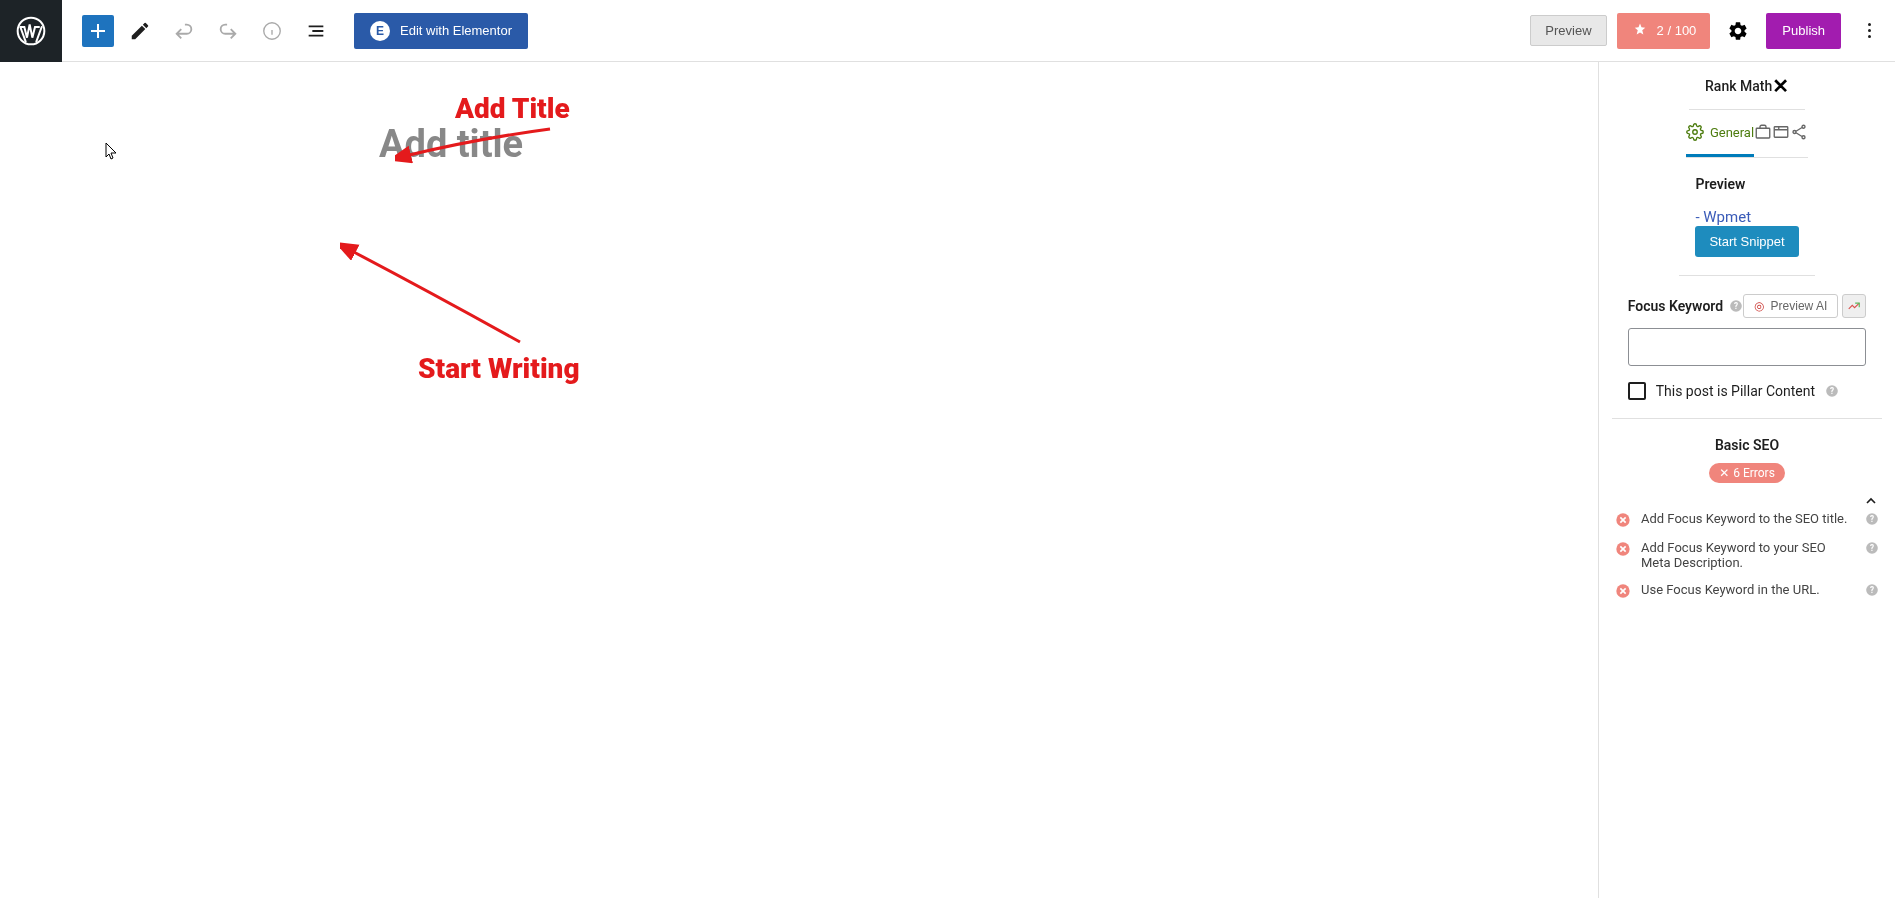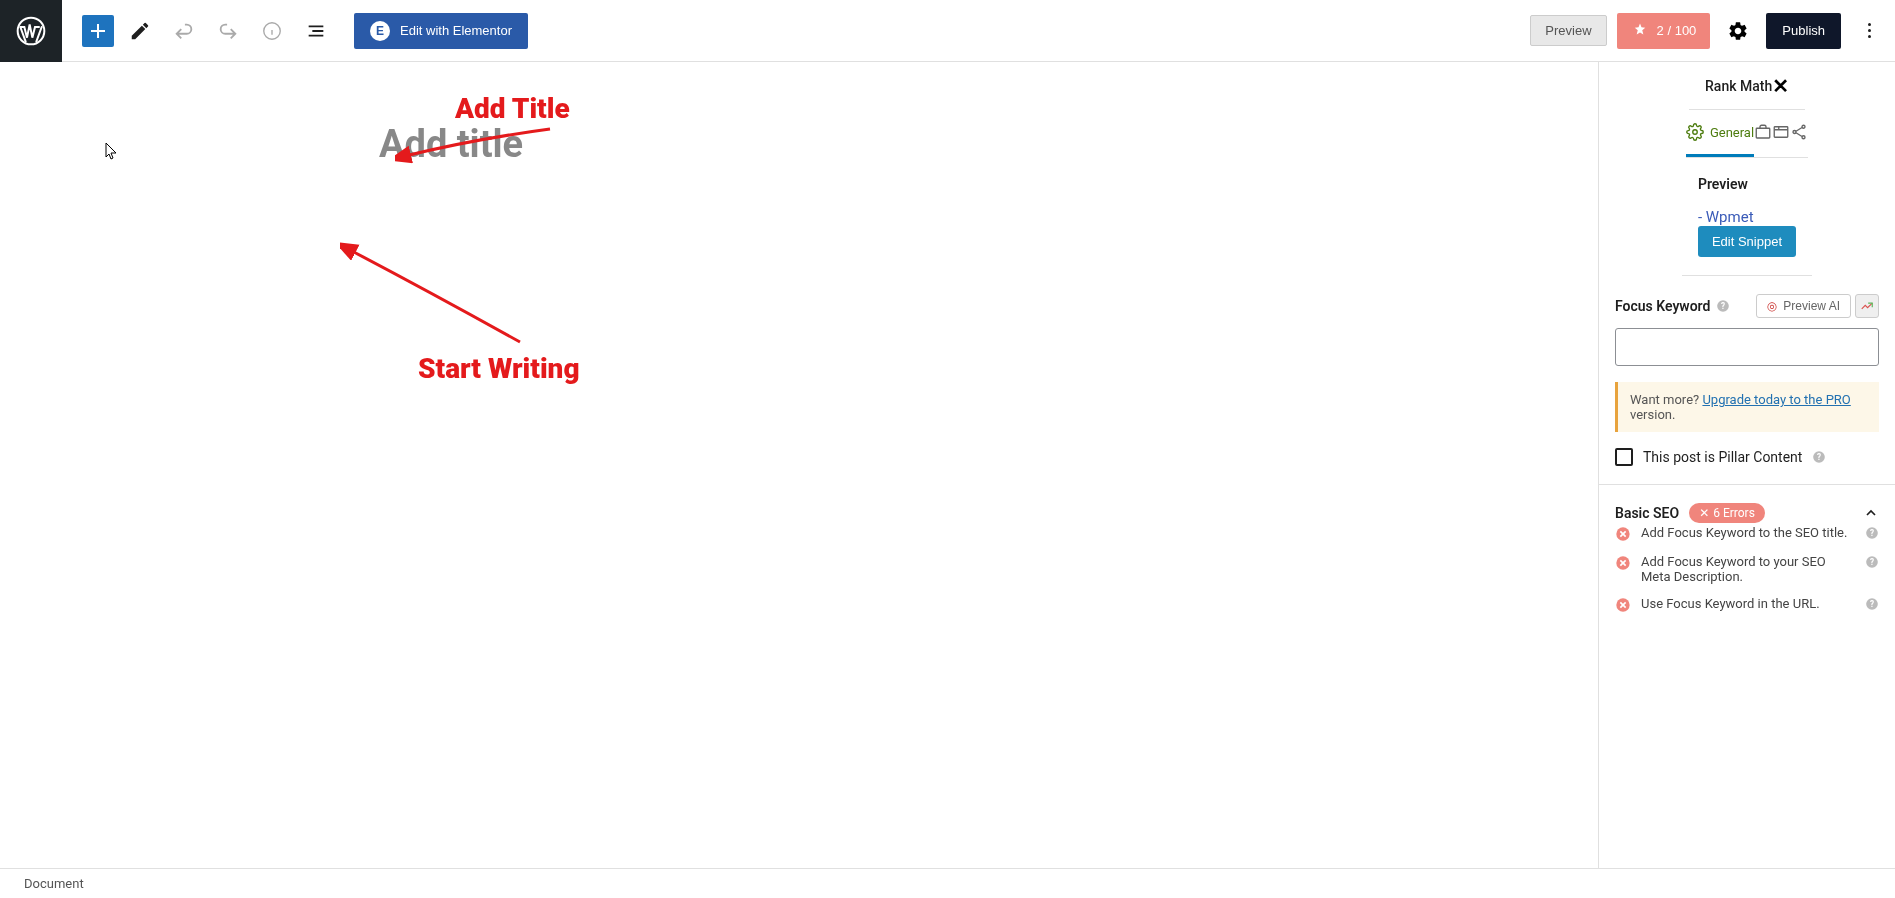--- a/index.html
+++ b/index.html
@@ -20,21 +20,21 @@
     
     .btn-elementor { background: #2a5aa8; color: #fff; border: none; height: 36px; padding: 0 16px; border-radius: 2px; display: flex; align-items: center; gap: 10px; font-size: 13px; cursor: pointer; margin-left: 12px; }
     .btn-elementor .el-badge { width: 20px; height: 20px; background: #fff; border-radius: 50%; display: flex; align-items: center; justify-content: center; color: #2a5aa8; font-weight: bold; font-size: 12px; }
     
     .toolbar-right { margin-left: auto; display: flex; align-items: center; gap: 10px; padding-right: 8px; }
     .btn-preview { border: 1px solid #ccc; background: #e8e8e8; color: #555; padding: 7px 14px; border-radius: 2px; cursor: pointer; font-size: 13px; }
     .btn-score { background: #f0857c; color: #fff; border: none; padding: 0 14px; height: 36px; border-radius: 2px; display: flex; align-items: center; gap: 8px; cursor: pointer; font-size: 13px; font-weight: 500; }
     .btn-score svg { width: 18px; height: 18px; }
     .btn-settings { width: 36px; height: 36px; background: none; border: none; display: flex; align-items: center; justify-content: center; cursor: pointer; }
     .btn-settings svg { width: 22px; height: 22px; }
-    .btn-publish { background: #0f172a; color: #fff; border: none; padding: 0 16px; height: 36px; border-radius: 2px; cursor: pointer; font-size: 13px; }
+    .btn-publish { background: #a21caf; color: #fff; border: none; padding: 0 16px; height: 36px; border-radius: 2px; cursor: pointer; font-size: 13px; }
     .btn-more { width: 36px; height: 36px; background: none; border: none; display: flex; align-items: center; justify-content: center; cursor: pointer; }
     
     
     .main-area { flex: 1; display: flex; overflow: hidden; }
     
     .editor { flex: 1; position: relative; padding: 60px 0 0 0; }
     .editor-inner { width: 840px; margin: 0 auto; position: relative; }
     .title-input { font-size: 38px; font-weight: 700; color: #888; border: none; outline: none; width: 100%; font-family: inherit; }
     .title-input::placeholder { color: #888; }
     .block-area { margin-top: 42px; display: flex; align-items: center; }
@@ -70,21 +70,21 @@
     .btn-content-ai-icon { color: #c9302c; }
     .btn-trend { width: 24px; height: 24px; border: 1px solid #ccc; display: flex; align-items: center; justify-content: center; border-radius: 3px; cursor: pointer; margin-left: 4px; }
     .focus-input { width: 100%; height: 38px; border: 1px solid #8c8f94; border-radius: 3px; padding: 0 10px; margin-bottom: 16px; }
     
     .upgrade-box { background: #fdf7e8; border-left: 3px solid #e8a33d; padding: 10px 12px; margin-bottom: 16px; font-size: 13px; color: #555; }
     .upgrade-box a { color: #2271b1; text-decoration: underline; }
     
     .pillar-row { display: flex; align-items: center; gap: 10px; font-size: 14px; }
     .pillar-checkbox { width: 18px; height: 18px; border: 2px solid #1e1e1e; border-radius: 2px; }
     
-    .seo-header { display: flex; align-items: center; gap: 10px; }
+    .seo-header { display: flex; align-items: center; gap: 10px; flex-direction: column; }
     .seo-title { font-weight: 600; font-size: 14px; }
     .error-badge { background: #f0857c; color: #fff; padding: 3px 10px; border-radius: 11px; font-size: 12px; display: flex; align-items: center; gap: 4px; }
     .chevron-up { margin-left: auto; }
     
     .seo-items { margin-top: 2px; }
     .seo-item { display: flex; align-items: flex-start; gap: 10px; margin-bottom: 12px; font-size: 13px; color: #444; }
     .seo-item-icon { width: 16px; height: 16px; flex-shrink: 0; margin-top: 1px; }
     .seo-item-text { flex: 1; }
     .seo-item .help-icon { flex-shrink: 0; margin-top: 1px; }
     
@@ -231,21 +231,21 @@
               <circle cx="6" cy="12" r="2"></circle>
               <circle cx="18" cy="19" r="2"></circle>
               <path d="M8 11l8-5M8 13l8 5"></path>
             </svg>
         </div>
       </div>
 
       <div class="sidebar-section">
         <div class="sidebar-section-title">Preview</div>
         <a class="preview-link">- Wpmet</a>
-        <button class="btn-edit-snippet">Edit Snippet</button>
+        <button class="btn-edit-snippet">Start Snippet</button>
       </div>
 
       <div class="sidebar-section">
         <div class="focus-keyword-row">
           <div class="focus-label">
             <span>Focus Keyword</span>
             <svg class="help-icon" viewBox="0 0 24 24" fill="currentColor">
                 <circle cx="12" cy="12" r="10"></circle>
                 <text x="12" y="17" text-anchor="middle" fill="#fff" font-size="14" font-weight="bold">?</text>
               </svg>
@@ -257,23 +257,20 @@
             </button>
             <button class="btn-trend">
               <svg width="14" height="14" viewBox="0 0 24 24" fill="none">
                   <path d="M3 17l6-6 4 4 8-8" stroke="#d9534f" stroke-width="2"></path>
                   <path d="M14 7h7v7" stroke="#5cb85c" stroke-width="2"></path>
                 </svg>
             </button>
           </div>
         </div>
         <input class="focus-input" style="">
-        <div class="upgrade-box">
-          <span>Want more? </span><a>Upgrade today to the PRO</a><span> version.</span>
-        </div>
         <label class="pillar-row">
           <span class="pillar-checkbox"></span>
           <span>This post is Pillar Content</span>
           <svg class="help-icon" viewBox="0 0 24 24" fill="#bbb">
               <circle cx="12" cy="12" r="10"></circle>
               <text x="12" y="17" text-anchor="middle" fill="#fff" font-size="14" font-weight="bold">?</text>
             </svg>
         </label>
       </div>
 
@@ -320,16 +317,13 @@
             <svg class="help-icon" viewBox="0 0 24 24" fill="#bbb">
                 <circle cx="12" cy="12" r="10"></circle>
                 <text x="12" y="17" text-anchor="middle" fill="#fff" font-size="14" font-weight="bold">?</text>
               </svg>
           </div>
         </div>
       </div>
     </div>
   </div>
 
-  <div class="bottom-bar">
-    <span>Document</span>
-  </div>
 </div>
 
 </body></html>

